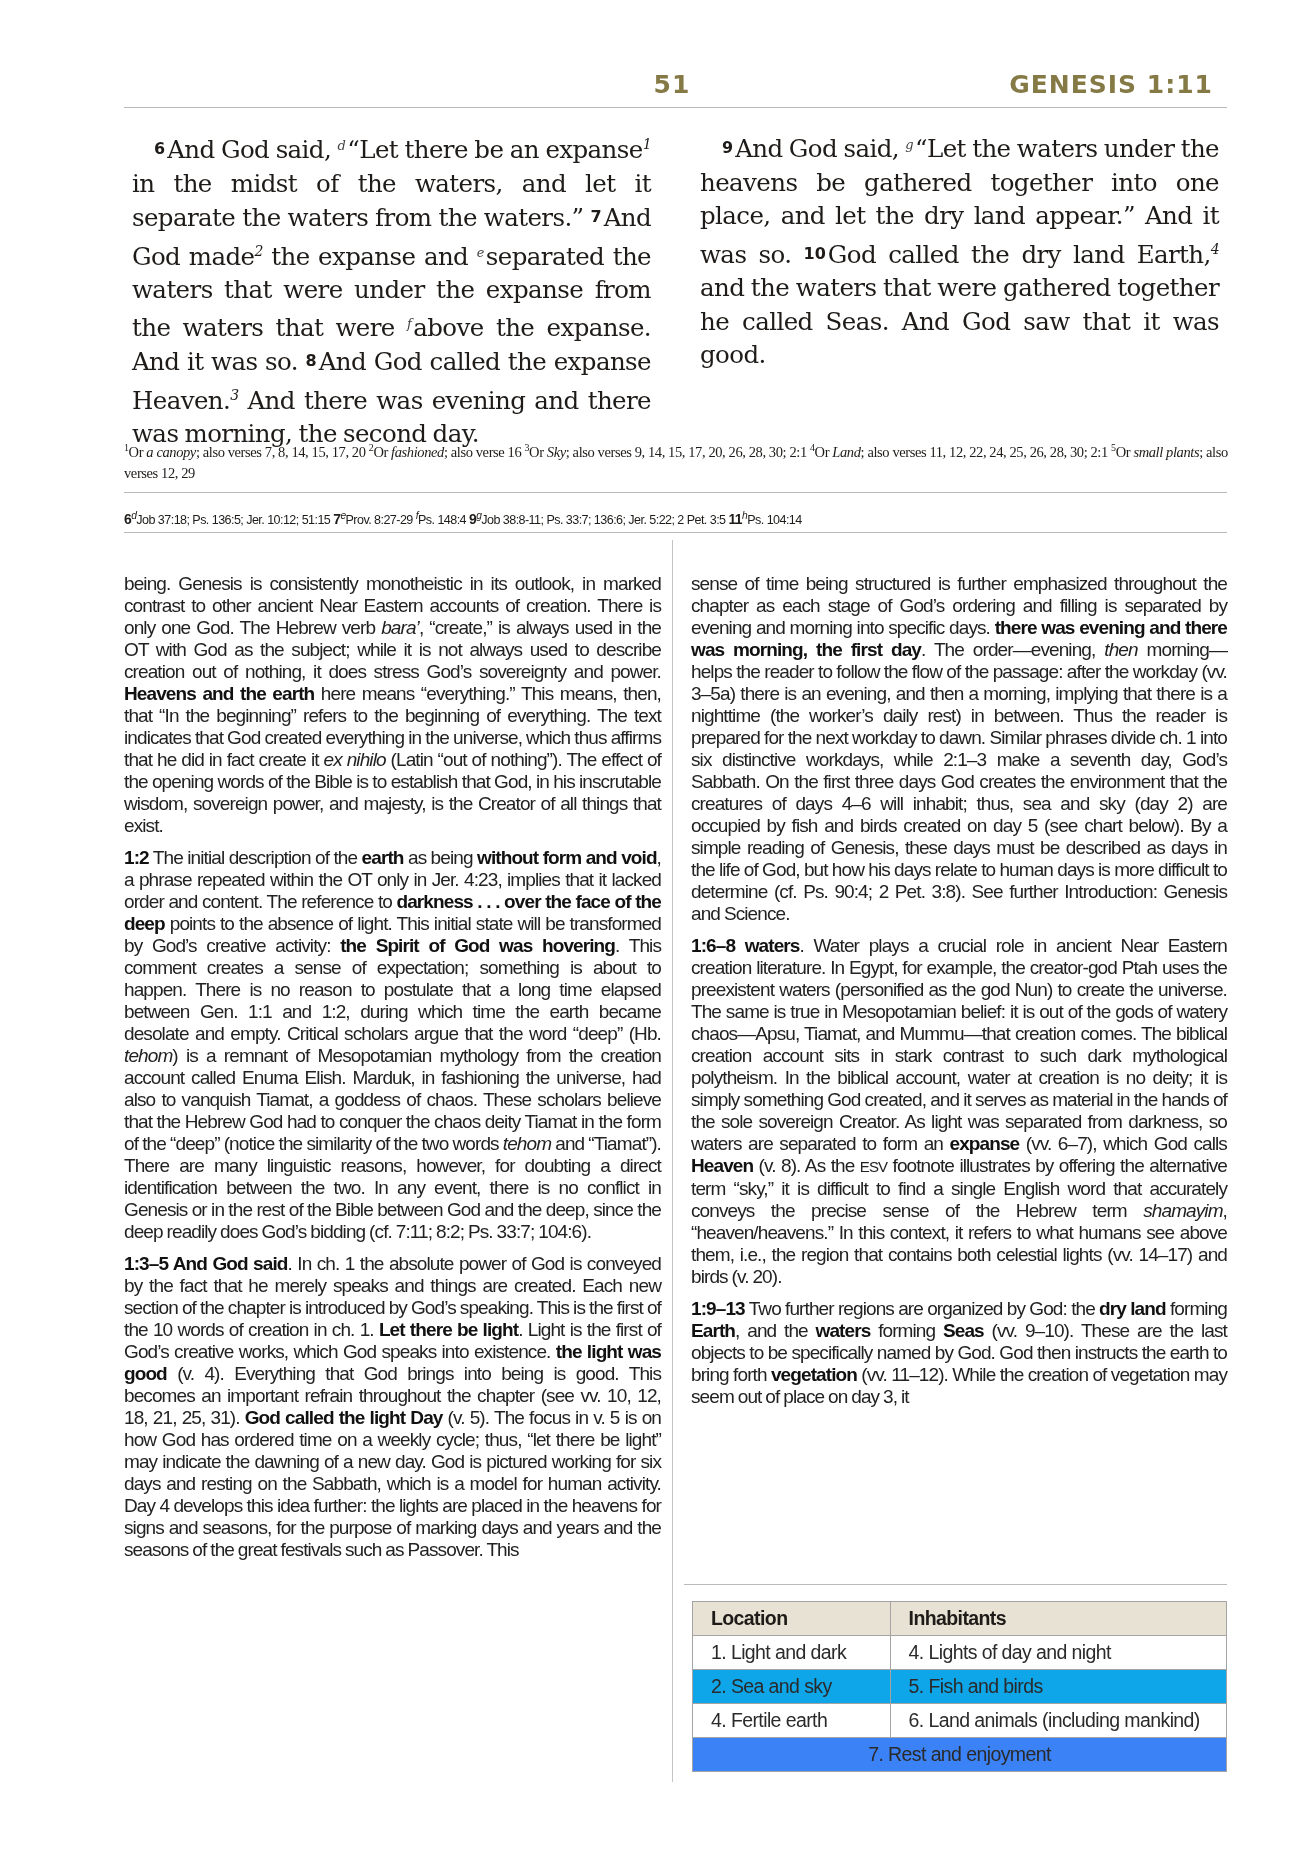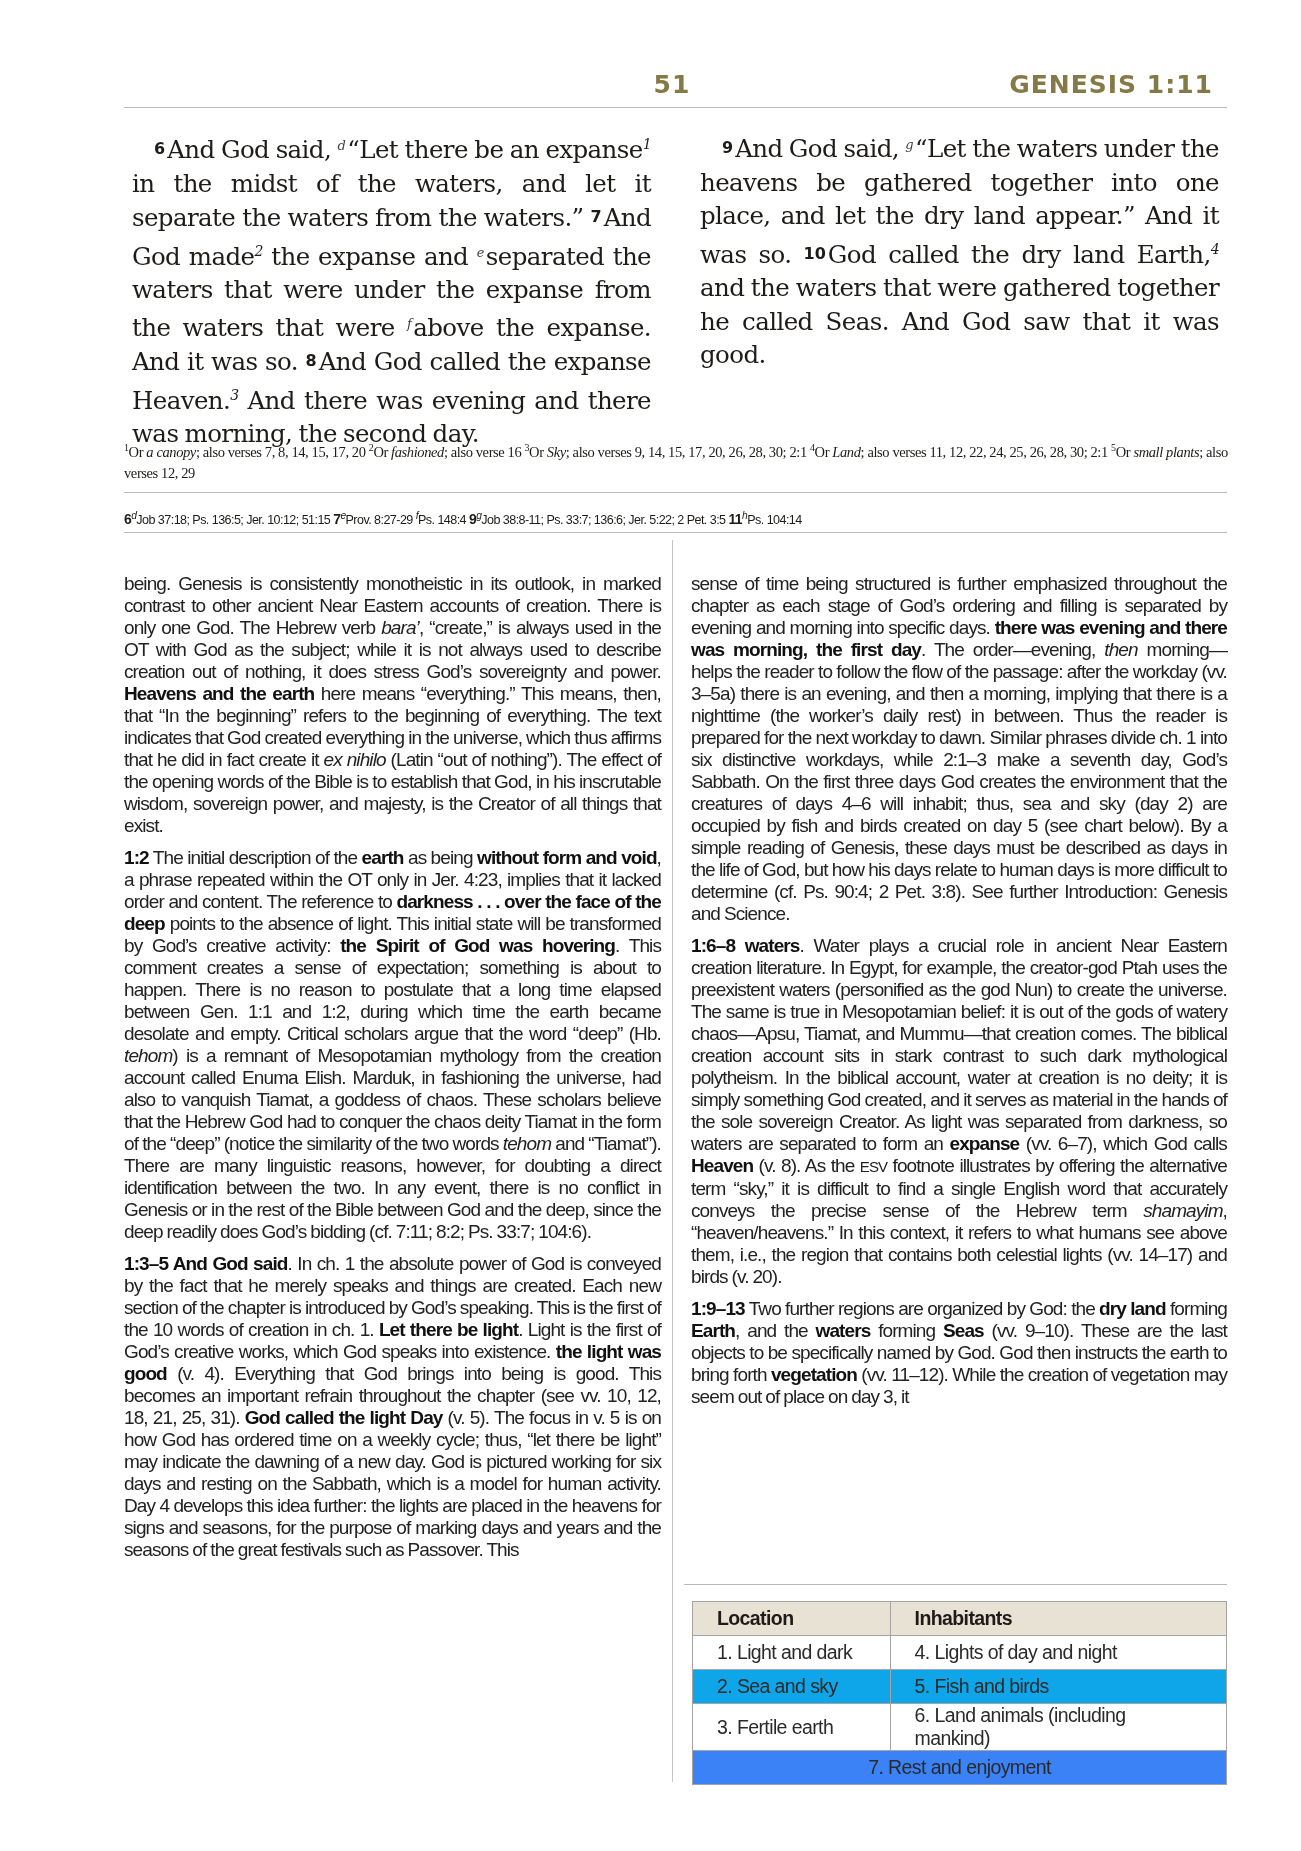--- a/index.html
+++ b/index.html
@@ -20,21 +20,21 @@
   .crossrefs { left:124px; top:504px; width:1105px; font-family:"Liberation Sans", sans-serif; font-size:13.5px; line-height:20px; letter-spacing:-0.6px; transform:scaleX(0.93); transform-origin:left; }
   .crossrefs b { font-size:15px; }
   .crossrefs sup { font-style:italic; font-size:11px; }
   .comm-col { position:absolute; top:573px; width:537px; font-family:"Liberation Sans", sans-serif; font-size:19px; line-height:22px; letter-spacing:-0.9px; word-spacing:-0.5px; text-align:justify; color:#222; }
   .comm-col p { margin:0 0 10px 0; }
   .comm-col b { color:#111; }
   #col-left { left:124px; }
   #col-right { left:691px; width:536px; }
   .col-divider { position:absolute; left:672px; top:540px; width:0; height:1242px; border-left:1.5px solid #c4c4c4; }
   table.days { position:absolute; left:692px; top:1601px; width:535px; border-collapse:collapse; font-family:"Liberation Sans", sans-serif; font-size:19.5px; letter-spacing:-0.6px; color:#2a2a2a; }
-  table.days td, table.days th { border:1.5px solid #a4a4a4; padding:0 24px; height:33px; text-align:left; }
+  table.days td, table.days th { border:1.5px solid #a4a4a4; padding:0 18px; height:33px; text-align:left; }
   table.days th { background:#e7e2d4; font-weight:bold; color:#1e1b18; }
   table.days tr.alt td { background:#0ea5e9; }
   table.days td.full { text-align:center; background:#3b82f6; }
   table.days td.c1 { width:37%; }
 </style>
 </head>
 <body>
 
 <div class="abs hdr" id="page-num">51</div>
 <div class="abs hdr" id="running-head">GENESIS 1:11</div>
@@ -94,20 +94,20 @@
   </tr>
   <tr>
     <td class="c1">1. Light and dark</td>
     <td>4. Lights of day and night</td>
   </tr>
   <tr class="alt">
     <td class="c1">2. Sea and sky</td>
     <td>5. Fish and birds</td>
   </tr>
   <tr>
-    <td class="c1">3. Fertile earth</td>
+    <td class="c1">4. Fertile earth</td>
     <td>6. Land animals (including mankind)</td>
   </tr>
   <tr>
     <td class="full" colspan="2">7. Rest and enjoyment</td>
   </tr>
 </tbody>
   </table>
 
 </body></html>

